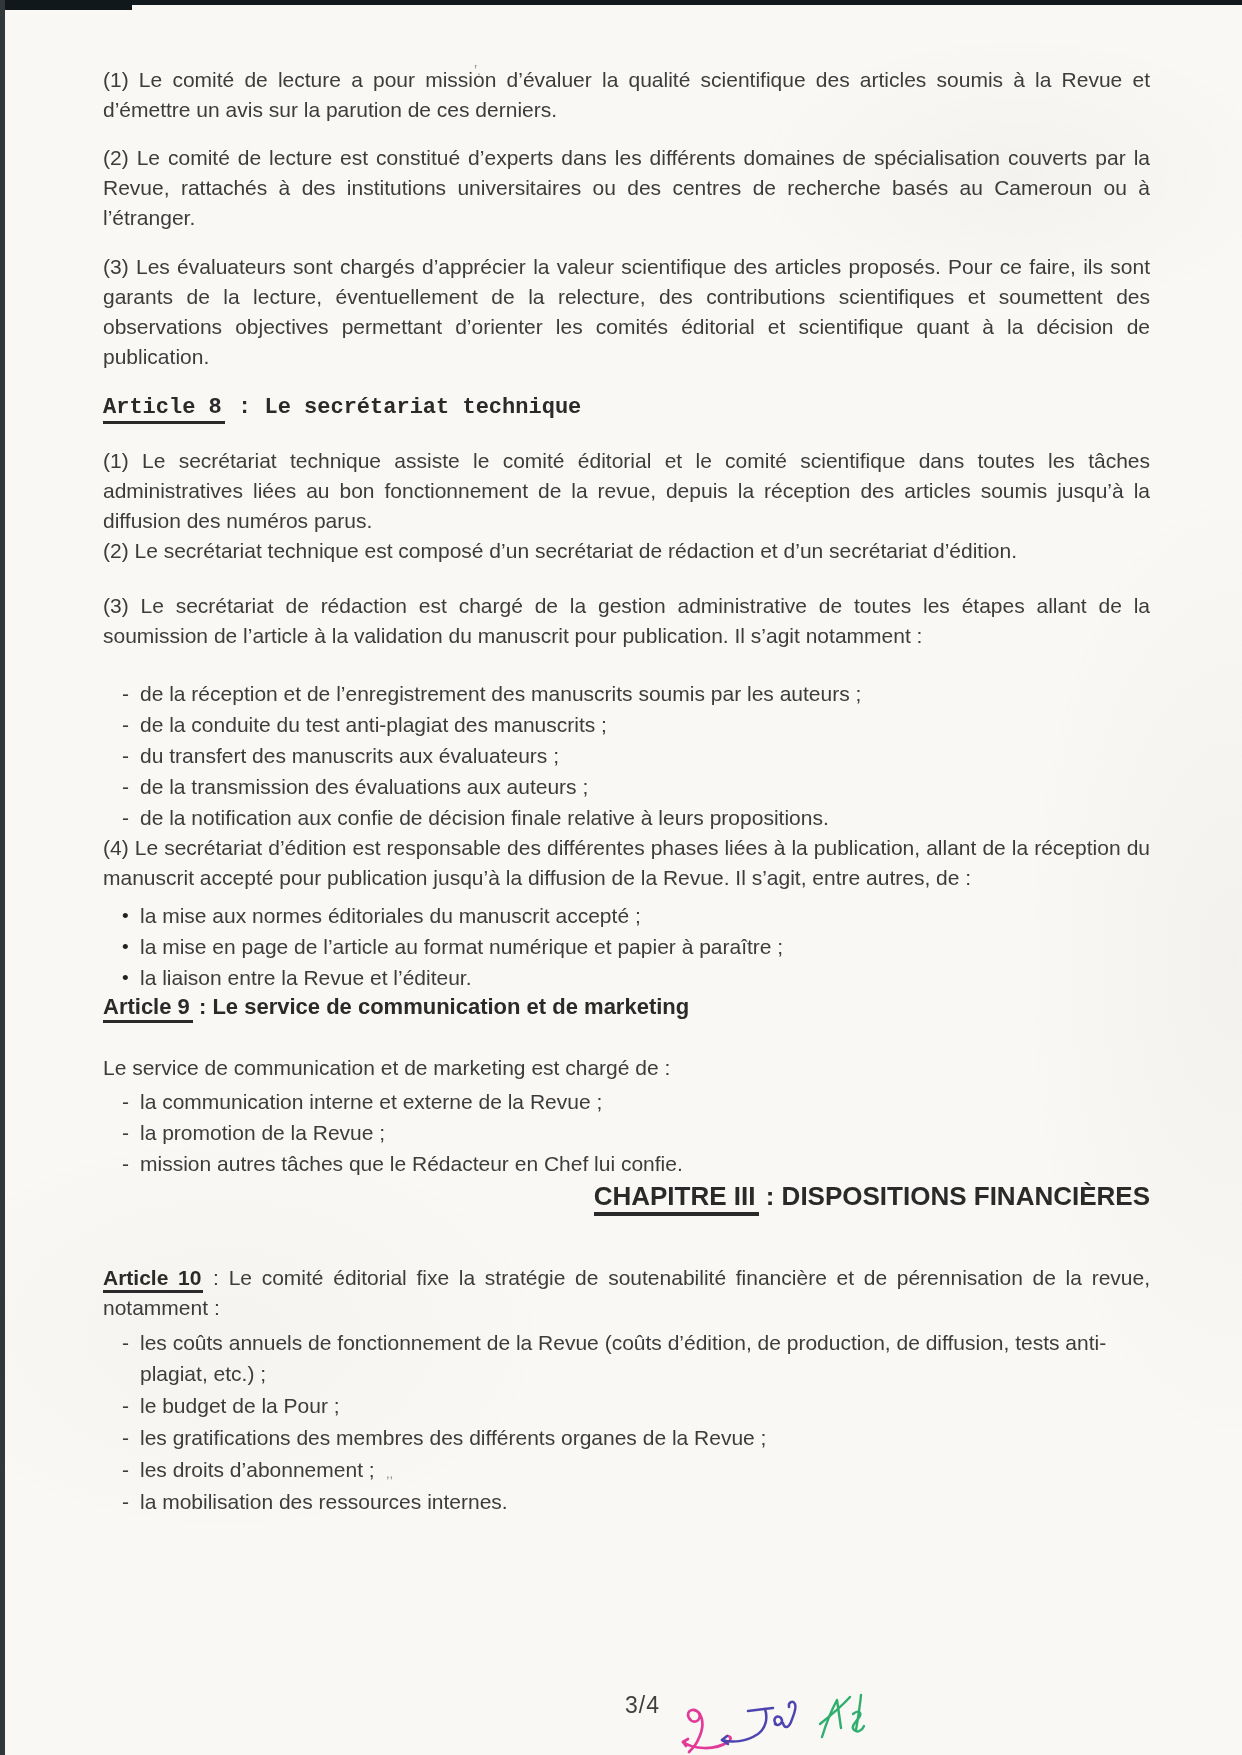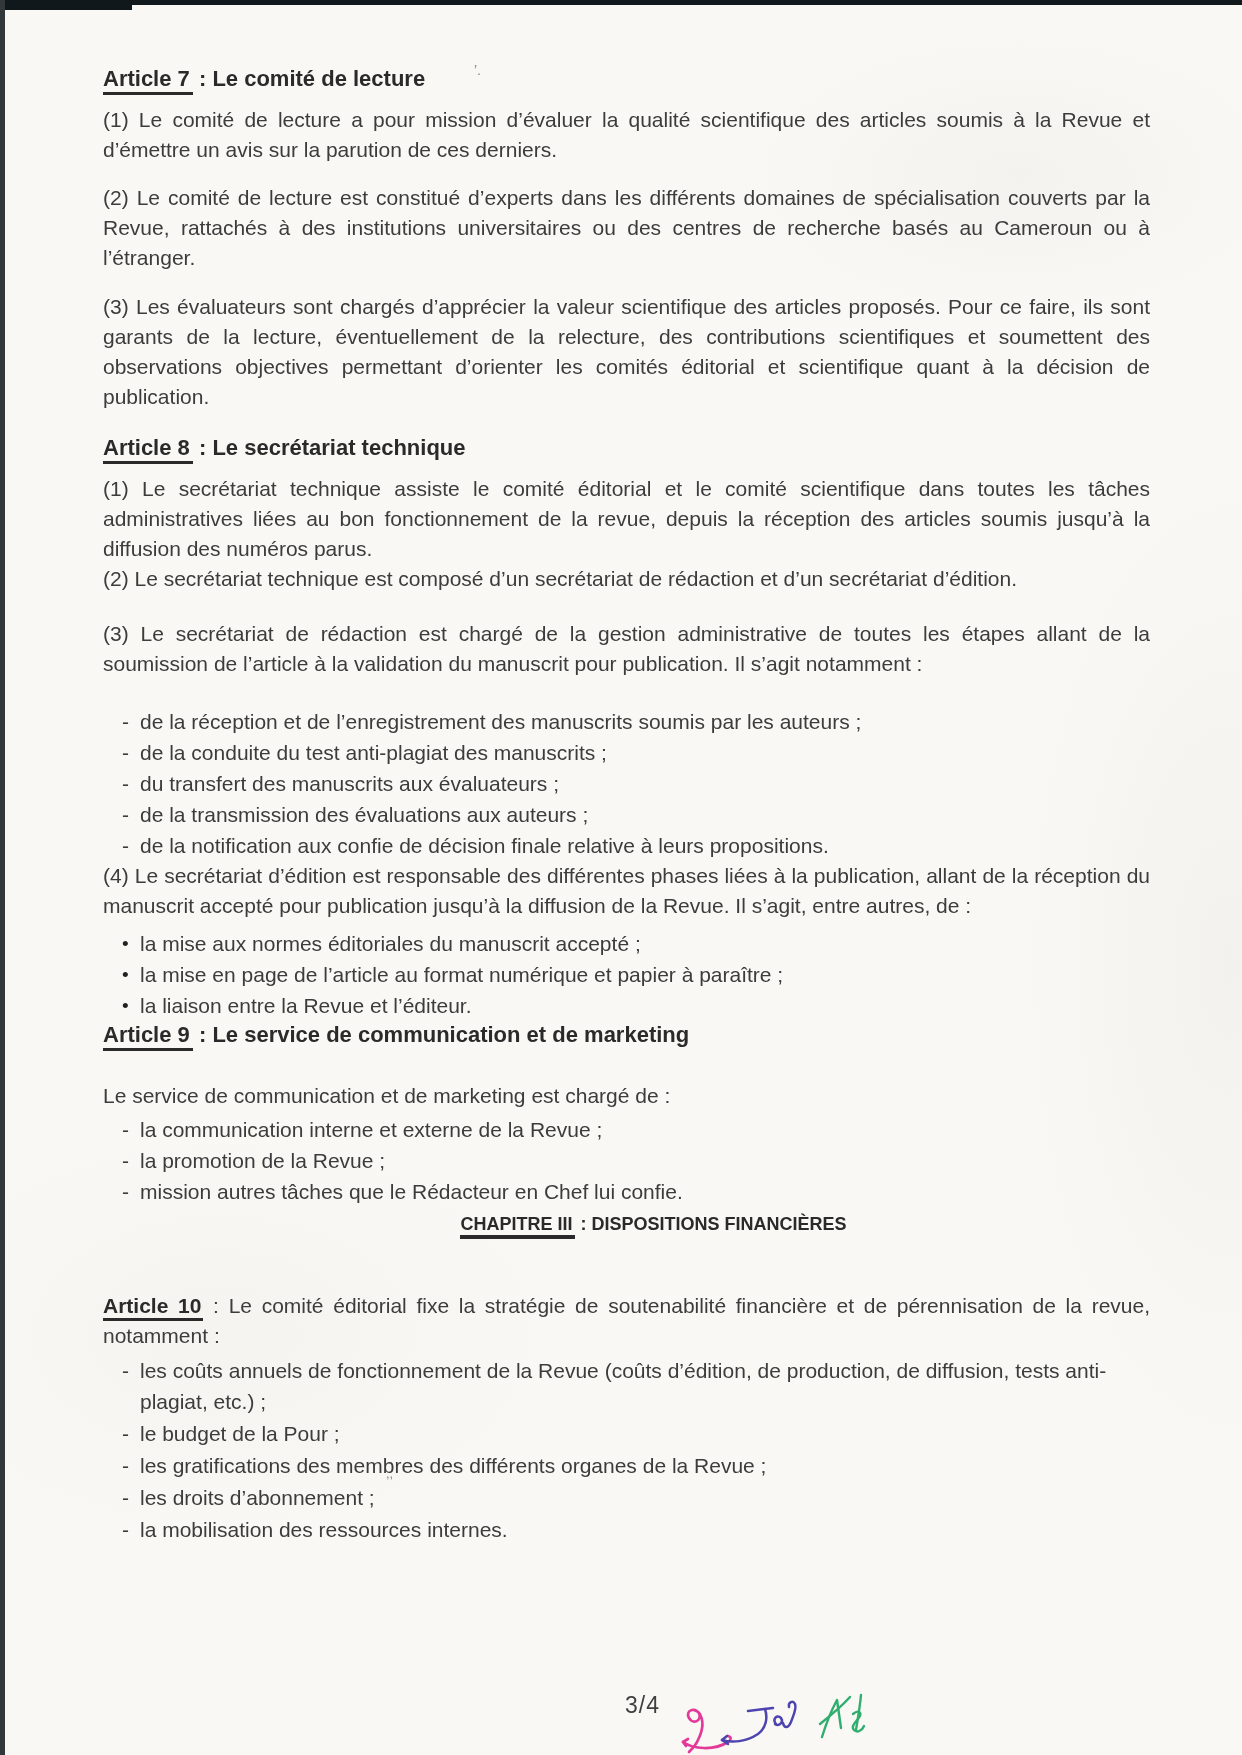--- a/index.html
+++ b/index.html
@@ -21,36 +21,36 @@
   .content{
     position:absolute;left:103px;top:65px;width:1047px;
     font-size:21px;line-height:30px;
   }
   .para{margin:0;text-align:justify;}
   .m-p1{margin-bottom:18px;} .m-p2{margin-bottom:19px;} .m-p3{margin-bottom:22px;}
   .art-heading{
     font-size:22px;line-height:28px;font-weight:bold;color:#2a2a2a;
     margin:0 0 12px 0;
   }
-  .h8{margin-bottom:12px;} .h9{margin-bottom:32px;}
+  .h8{margin-bottom:24px;font-family:Liberation Mono, monospace;} .h9{margin-bottom:32px;}
   .u{border-bottom:3px solid #2a2a2a;padding-bottom:1px;padding-right:3px;}
   .a8p1{} .a8p2{margin-bottom:25px;} .a8p3{margin-bottom:27px;margin-top:21px;}
   .a8p4{margin-bottom:7px;}
   ul.plain{list-style:none;margin:0;padding:0;}
   ul.plain li{position:relative;padding-left:37px;line-height:31px;}
   ul.plain .marker{position:absolute;left:19px;top:0;}
   .list-redaction{margin-bottom:31px;}
   .list-edition{margin-bottom:20px;}
   .list-edition .marker{font-size:19px;color:#222;}
   .intro{margin:0 0 3px 0;}
   .list-comm{margin-bottom:19px;}
   .list-comm li{line-height:32px;}
   .chapter{
     margin:0 0 50px 0;padding-left:54px;
-    text-align:center;font-size:18px;line-height:34px;font-weight:bold;color:#2a2a2a;
+    text-align:right;font-size:26px;line-height:34px;font-weight:bold;color:#2a2a2a;
   }
   .chapter .u{border-bottom-width:4px;}
   .a10{margin-bottom:4px;}
   .a10 .u{padding-right:2px;}
   .list-fin li{line-height:31px;margin-bottom:1px;}
   .page-number{
     position:absolute;left:625px;top:1692px;
     font-size:23px;color:#3f3f3f;letter-spacing:1px;
   }
   .signatures{position:absolute;left:670px;top:1680px;}
@@ -65,21 +65,20 @@
 
   <div class="edge-top"></div>
   <div class="edge-top-left"></div>
   <div class="edge-left"></div>
 
   <span class="artifact artifact-1">’.</span>
   <span class="artifact artifact-2">,,</span>
 
   <div class="content">
 
-    <h2 class="art-heading"><span class="u">Article 7</span><span> : </span><span>Le comité de lecture</span></h2>
     <p class="para m-p1">(1) Le comité de lecture a pour mission d’évaluer la qualité scientifique des articles soumis à la Revue et d’émettre un avis sur la parution de ces derniers.</p>
     <p class="para m-p2">(2) Le comité de lecture est constitué d’experts dans les différents domaines de spécialisation couverts par la Revue, rattachés à des institutions universitaires ou des centres de recherche basés au Cameroun ou à l’étranger.</p>
     <p class="para m-p3">(3) Les évaluateurs sont chargés d’apprécier la valeur scientifique des articles proposés. Pour ce faire, ils sont garants de la lecture, éventuellement de la relecture, des contributions scientifiques et soumettent des observations objectives permettant d’orienter les comités éditorial et scientifique quant à la décision de publication.</p>
 
     <h2 class="art-heading h8"><span class="u">Article 8</span><span> : </span><span>Le secrétariat technique</span></h2>
     <p class="para a8p1">(1) Le secrétariat technique assiste le comité éditorial et le comité scientifique dans toutes les tâches administratives liées au bon fonctionnement de la revue, depuis la réception des articles soumis jusqu’à la diffusion des numéros parus.</p>
     <p class="para a8p2">(2) Le secrétariat technique est composé d’un secrétariat de rédaction et d’un secrétariat d’édition.</p>
     <p class="para a8p3">(3) Le secrétariat de rédaction est chargé de la gestion administrative de toutes les étapes allant de la soumission de l’article à la validation du manuscrit pour publication. Il s’agit notamment :</p>
 
     <ul class="plain list-redaction">

